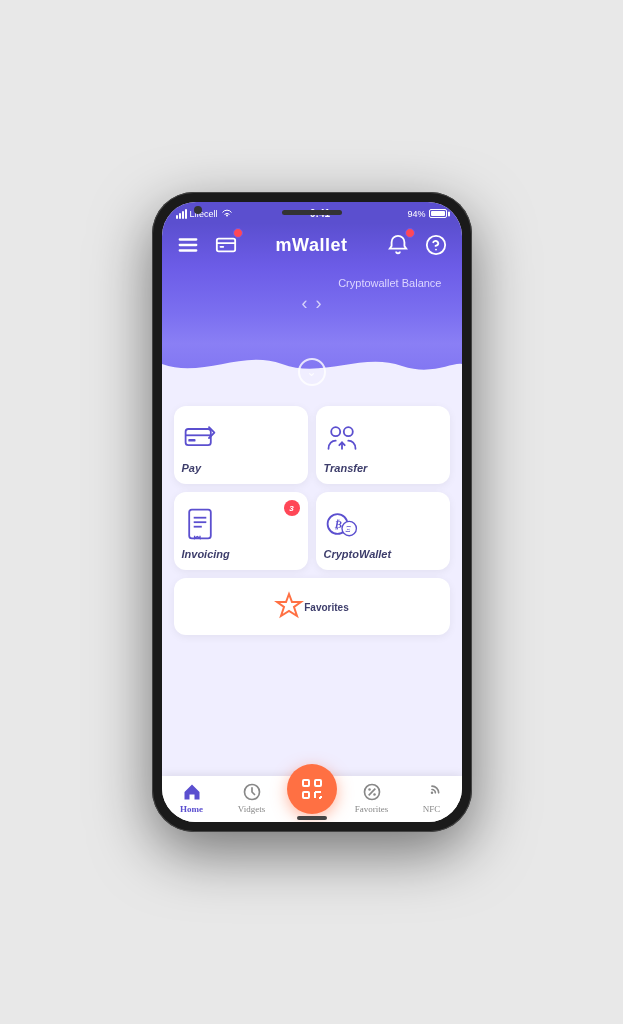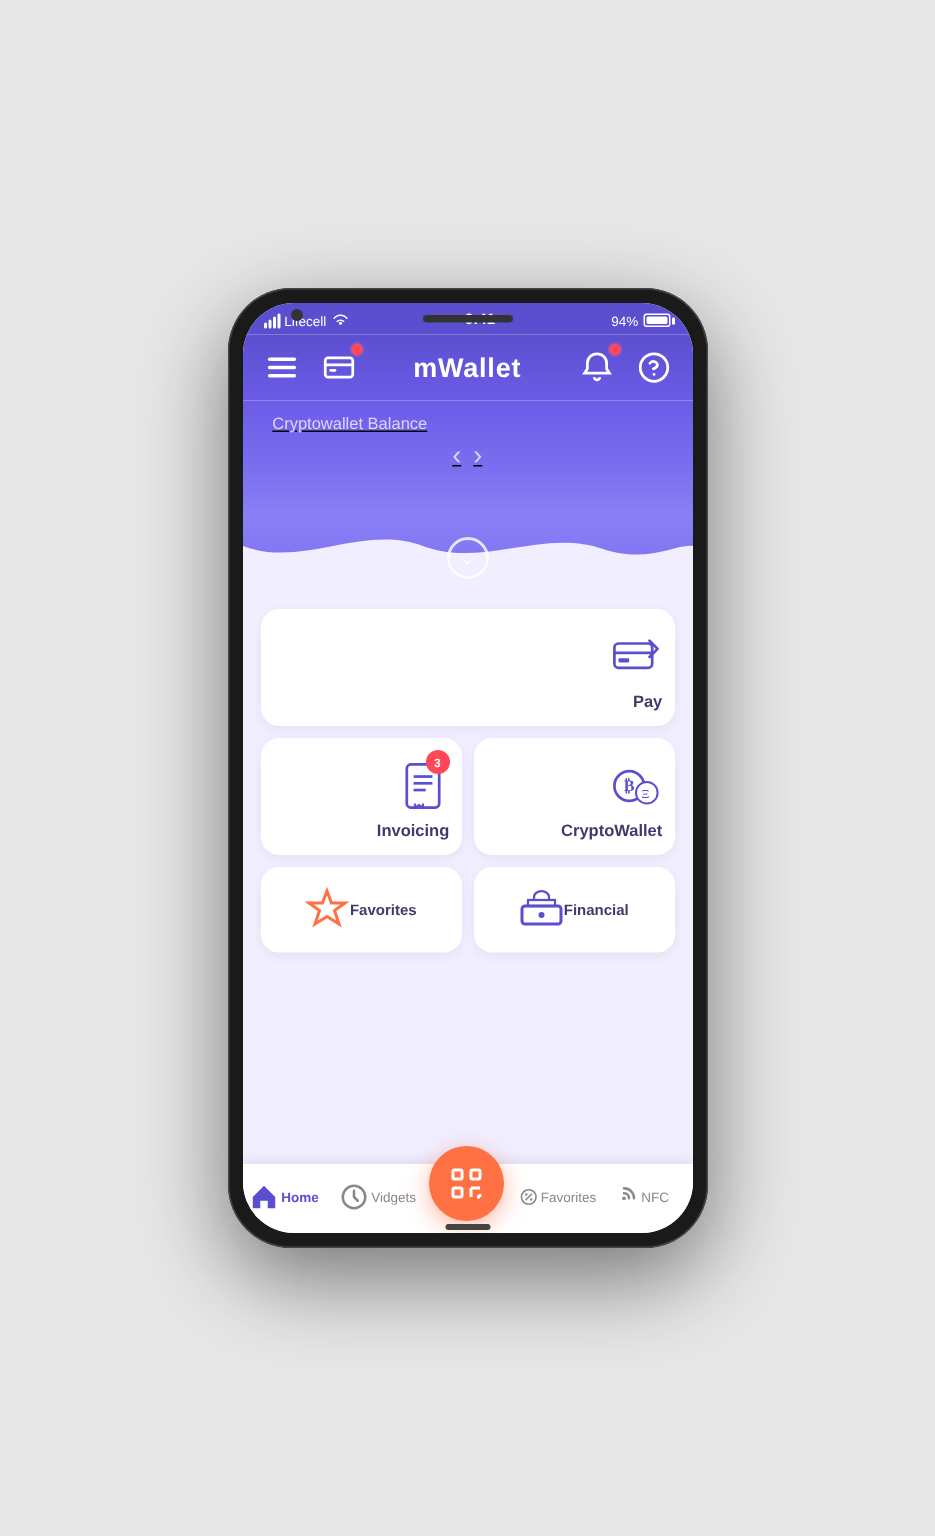--- a/index.html
+++ b/index.html
@@ -144,24 +144,23 @@
       background: #ff4757;
       border-radius: 50%;
       border: 1.5px solid #6c5ce7;
     }
     .card-icon-svg, .bell-icon-svg, .help-icon-svg { width: 22px; height: 22px; }
 
     
     .balance-section {
       background: linear-gradient(180deg, #6c5ce7 0%, #7b6ff0 60%, #8a7ff5 100%);
       padding: 10px 20px 30px;
-      text-align: left;
+      text-align: right;
       position: relative;
       flex-shrink: 0;
-      text-decoration: underline;
     }
     .balance-label {
       color: #ddd6ff;
       font-size: 11px;
       margin-bottom: 4px;
     }
     .balance-row {
       display: flex;
       align-items: center;
       justify-content: center;
@@ -236,26 +235,27 @@
     .grid-row {
       display: flex;
       gap: 8px;
     }
     .grid-card {
       flex: 1;
       background: #fff;
       border-radius: 12px;
       display: flex;
       flex-direction: column;
-      align-items: flex-end;
+      align-items: flex-start;
       justify-content: center;
       padding: 14px 8px 10px;
       cursor: pointer;
       position: relative;
       box-shadow: 0 2px 8px rgba(0,0,0,0.06);
+      font-style: italic;
     }
     .card-icon {
       width: 36px;
       height: 36px;
       margin-bottom: 6px;
     }
     .card-label {
       font-size: 11px;
       font-weight: 600;
       color: #3d3d6b;
@@ -310,25 +310,26 @@
       display: flex;
       align-items: center;
       justify-content: space-around;
       padding: 6px 0 8px;
       flex-shrink: 0;
       position: relative;
       box-shadow: 0 -2px 8px rgba(0,0,0,0.08);
     }
     .tab-item {
       display: flex;
-      flex-direction: row;
+      flex-direction: column;
       align-items: center;
       gap: 2px;
       cursor: pointer;
       width: 52px;
+      font-family: Liberation Serif, serif;
     }
     .tab-label {
       font-size: 9px;
       color: #888;
     }
     .tab-label.active { color: #5b4fcf; font-weight: 600; }
 
     .scan-btn {
       width: 50px;
       height: 50px;
@@ -444,20 +445,31 @@
 
       <div class="grid-row">
         <div class="grid-card">
           <svg class="card-icon" viewBox="0 0 40 40" fill="none">
             <rect x="4" y="10" width="28" height="18" rx="3" stroke="#5b4fcf" stroke-width="2"></rect>
             <line x1="4" y1="17" x2="32" y2="17" stroke="#5b4fcf" stroke-width="2"></line>
             <rect x="7" y="21" width="8" height="3" rx="1" fill="#5b4fcf"></rect>
             <path d="M30 8 L36 14 L30 20" stroke="#5b4fcf" stroke-width="2" stroke-linecap="round" stroke-linejoin="round" fill="none"></path>
           </svg>
           <span class="card-label">Pay</span>
+        </div>
+        <div class="grid-card">
+          <svg class="card-icon" viewBox="0 0 40 40" fill="none">
+            <circle cx="13" cy="13" r="5" stroke="#5b4fcf" stroke-width="2"></circle>
+            <circle cx="27" cy="13" r="5" stroke="#5b4fcf" stroke-width="2"></circle>
+            <path d="M5 32c0-6 4-9 8-9" stroke="#5b4fcf" stroke-width="2" stroke-linecap="round"></path>
+            <path d="M35 32c0-6-4-9-8-9" stroke="#5b4fcf" stroke-width="2" stroke-linecap="round"></path>
+            <path d="M17 28 L20 25 L23 28" stroke="#5b4fcf" stroke-width="2" stroke-linecap="round" stroke-linejoin="round" fill="none"></path>
+            <path d="M20 25 L20 32" stroke="#5b4fcf" stroke-width="2" stroke-linecap="round"></path>
+          </svg>
+          <span class="card-label">Transfer</span>
         </div>
       </div>
 
       <div class="grid-row">
         <div class="grid-card">
           <div class="notification-badge">3</div>
           <svg class="card-icon" viewBox="0 0 40 40" fill="none">
             <rect x="8" y="4" width="24" height="32" rx="3" stroke="#5b4fcf" stroke-width="2"></rect>
             <line x1="13" y1="13" x2="27" y2="13" stroke="#5b4fcf" stroke-width="2"></line>
             <line x1="13" y1="18" x2="27" y2="18" stroke="#5b4fcf" stroke-width="2"></line>
@@ -476,29 +488,20 @@
           <span class="card-label">CryptoWallet</span>
         </div>
       </div>
 
       <div class="bottom-row">
         <div class="bottom-card">
           <svg class="bottom-card-icon" viewBox="0 0 30 30" fill="none">
             <polygon points="15,4 18,12 27,12 20,17 23,26 15,21 7,26 10,17 3,12 12,12" stroke="#ff7043" stroke-width="2" fill="none"></polygon>
           </svg>
           <span class="bottom-card-label">Favorites</span>
-        </div>
-        <div class="bottom-card">
-          <svg class="bottom-card-icon" viewBox="0 0 30 30" fill="none">
-            <rect x="2" y="14" width="26" height="12" rx="2" stroke="#5b4fcf" stroke-width="2"></rect>
-            <rect x="6" y="10" width="18" height="4" stroke="#5b4fcf" stroke-width="1.5" fill="none"></rect>
-            <path d="M10 10 L10 8 C10 5 14 4 15 4 C16 4 20 5 20 8 L20 10" stroke="#5b4fcf" stroke-width="1.5" fill="none"></path>
-            <circle cx="15" cy="20" r="2" fill="#5b4fcf"></circle>
-          </svg>
-          <span class="bottom-card-label">Financial</span>
         </div>
       </div>
 
     </div>
 
     <div class="tab-bar">
       <div class="tab-item">
         <svg width="20" height="20" viewBox="0 0 24 24" fill="none">
           <path d="M3 12L12 3L21 12V21H15V15H9V21H3V12Z" fill="#5b4fcf"></path>
         </svg>

